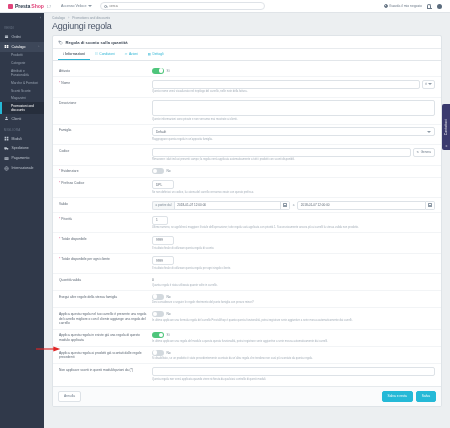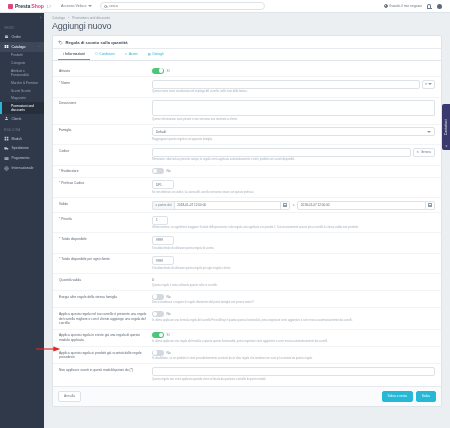--- a/index.html
+++ b/index.html
@@ -355,21 +355,21 @@
   </div>
 
   <div class="main">
 
     <div class="breadcrumb">
       <span>Catalogo</span>
       <span class="sep">›</span>
       <span>Promotions and discounts</span>
     </div>
 
-    <div class="page-title">Aggiungi nuovo</div>
+    <div class="page-title">Aggiungi regola</div>
 
     <div class="card">
 
       <div class="card-head">
         <span class="tagico">🏷</span>
         <span>Regola di sconto sulla quantità</span>
       </div>
 
       <div class="tabs">
         <div class="tab active">

